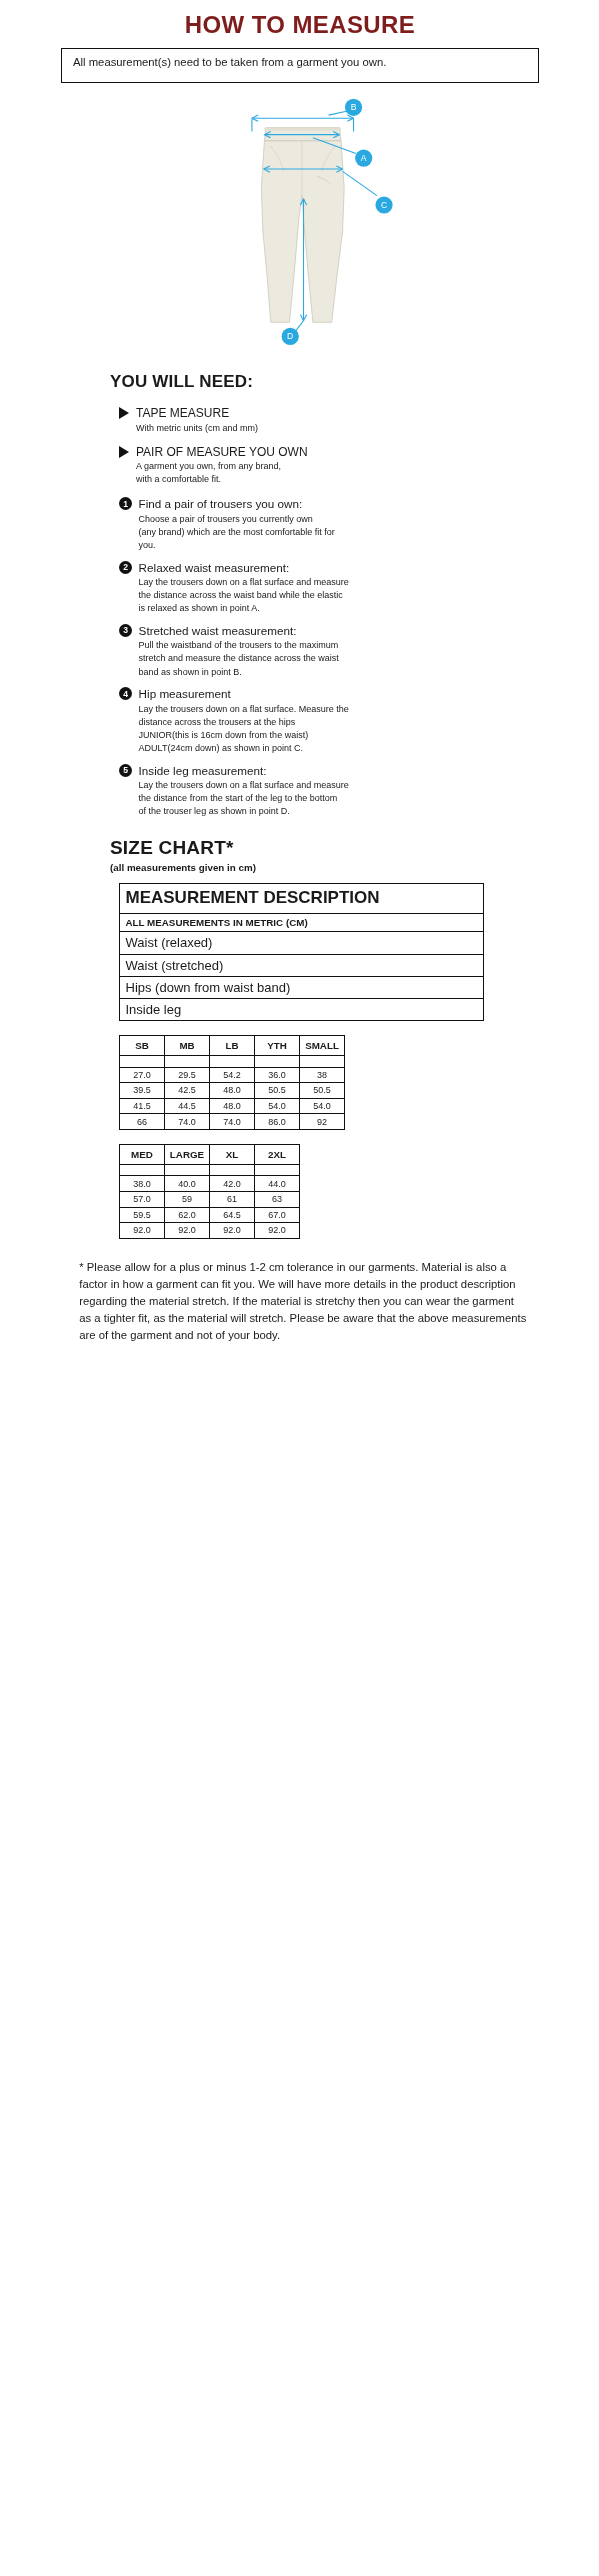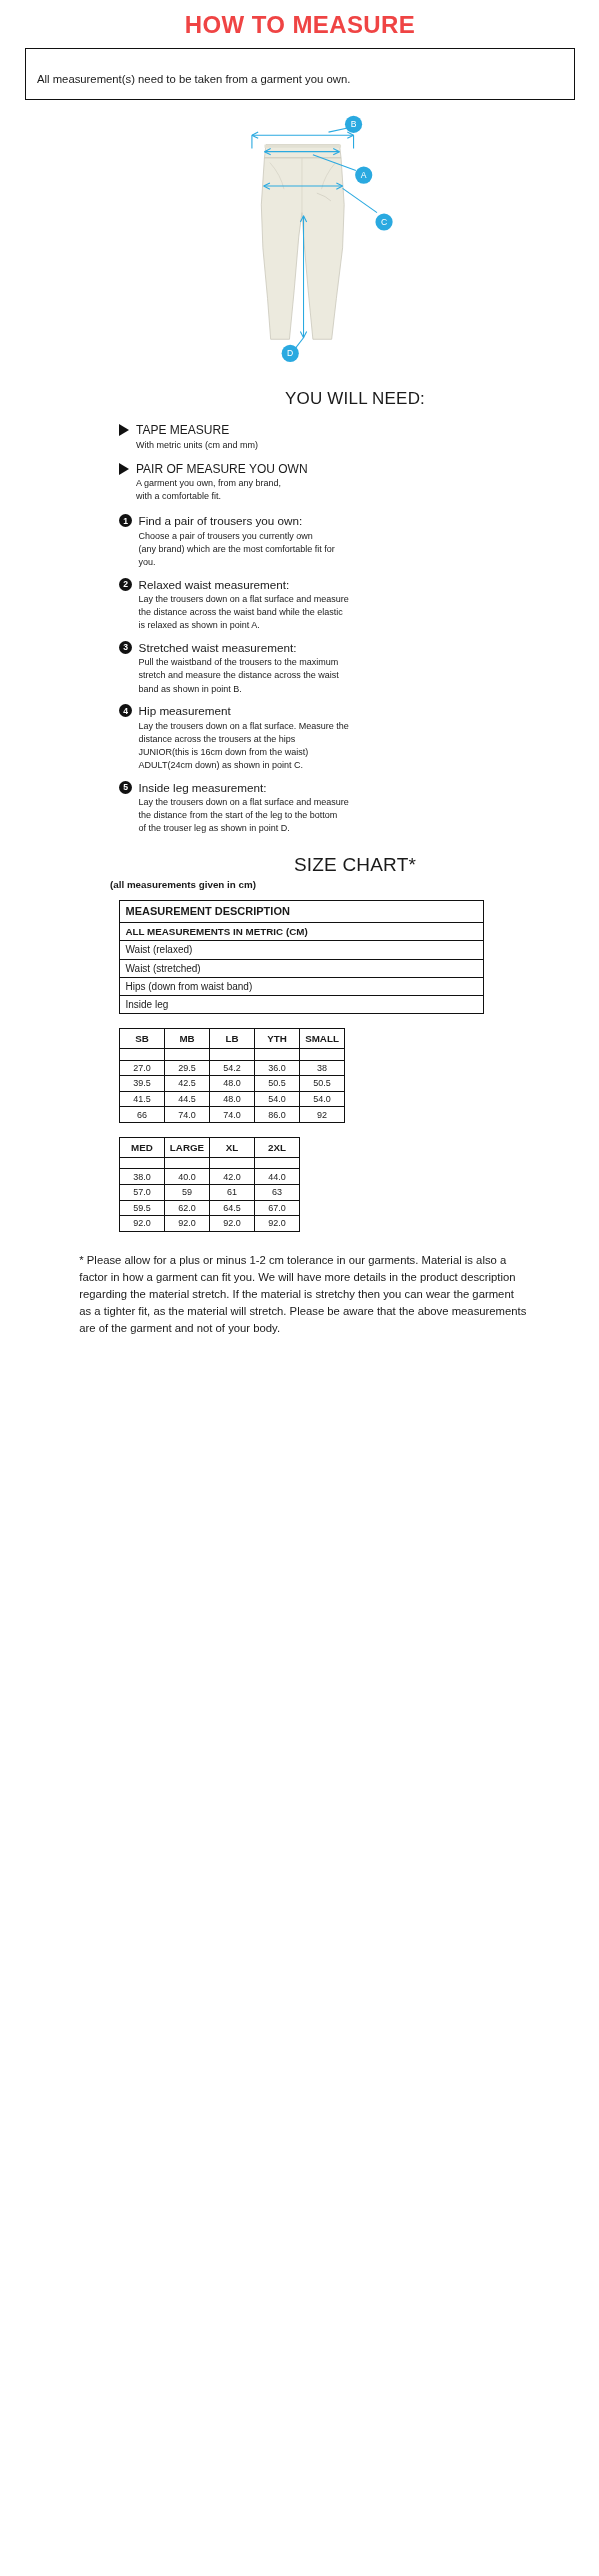--- a/index.html
+++ b/index.html
@@ -12,49 +12,48 @@
   }
   .page { width: 600px; position: relative; padding: 0 0 19px 0; }
 
   
   .title {
     text-align: center;
     font-size: 24px;
     font-weight: bold;
     letter-spacing: 0.4px;
     margin: 11px 0 9.4px 0;
-    color: #ef4444;
+    color: #7f1d1d;
   }
 
   
   .intro-box {
     margin: 0 auto;
-    width: 550px;
+    width: 478px;
     border: 0.8px solid #111;
-    padding: 22px 11px 11px 11px;
+    padding: 5px 11px 11px 11px;
     font-size: 11.3px;
     line-height: 1.45;
   }
 
   
   .diagram-wrap {
     position: relative;
     width: 600px;
     height: 258px;
     margin-top: 11px;
   }
   .diagram-wrap svg { display: block; }
 
   
   .sec-head {
     font-size: 17px;
-    font-weight: normal;
+    font-weight: bold;
     margin: 20.3px 0 0 110px;
     letter-spacing: 0.2px;
-    text-align: center;
   }
   .sec-head.size {
     font-size: 19px;
     margin: 19px 0 0 110px;
   }
   .sub-note {
     font-size: 9.8px;
     margin: 3.1px 0 0 110px;
     font-weight: bold;
   }
@@ -94,22 +93,22 @@
     margin: 2.3px 0 0 19.6px;
   }
 
   
   .md-table {
     margin: 9.4px 0 0 119px;
     width: 365px;
     border-collapse: collapse;
     border: 1.2px solid #111;
   }
-  .md-table td { border: 0.8px solid #111; padding: 3.1px 5.5px; font-size: 10px; }
-  .md-table tr.head td { font-size: 11px; font-weight: bold; padding: 4.7px 5.5px; border-bottom: 1.2px solid #111; }
+  .md-table td { border: 0.8px solid #111; padding: 3.1px 5.5px; font-size: 13px; }
+  .md-table tr.head td { font-size: 17px; font-weight: bold; padding: 4.7px 5.5px; border-bottom: 1.2px solid #111; }
   .md-table tr.sub td { font-weight: bold; font-size: 9.8px; }
 
   
   .size-table {
     border-collapse: collapse;
     margin: 14px 0 0 119px;
     border: 1.2px solid #111;
   }
   .size-table th, .size-table td {
     border: 0.8px solid #111;

